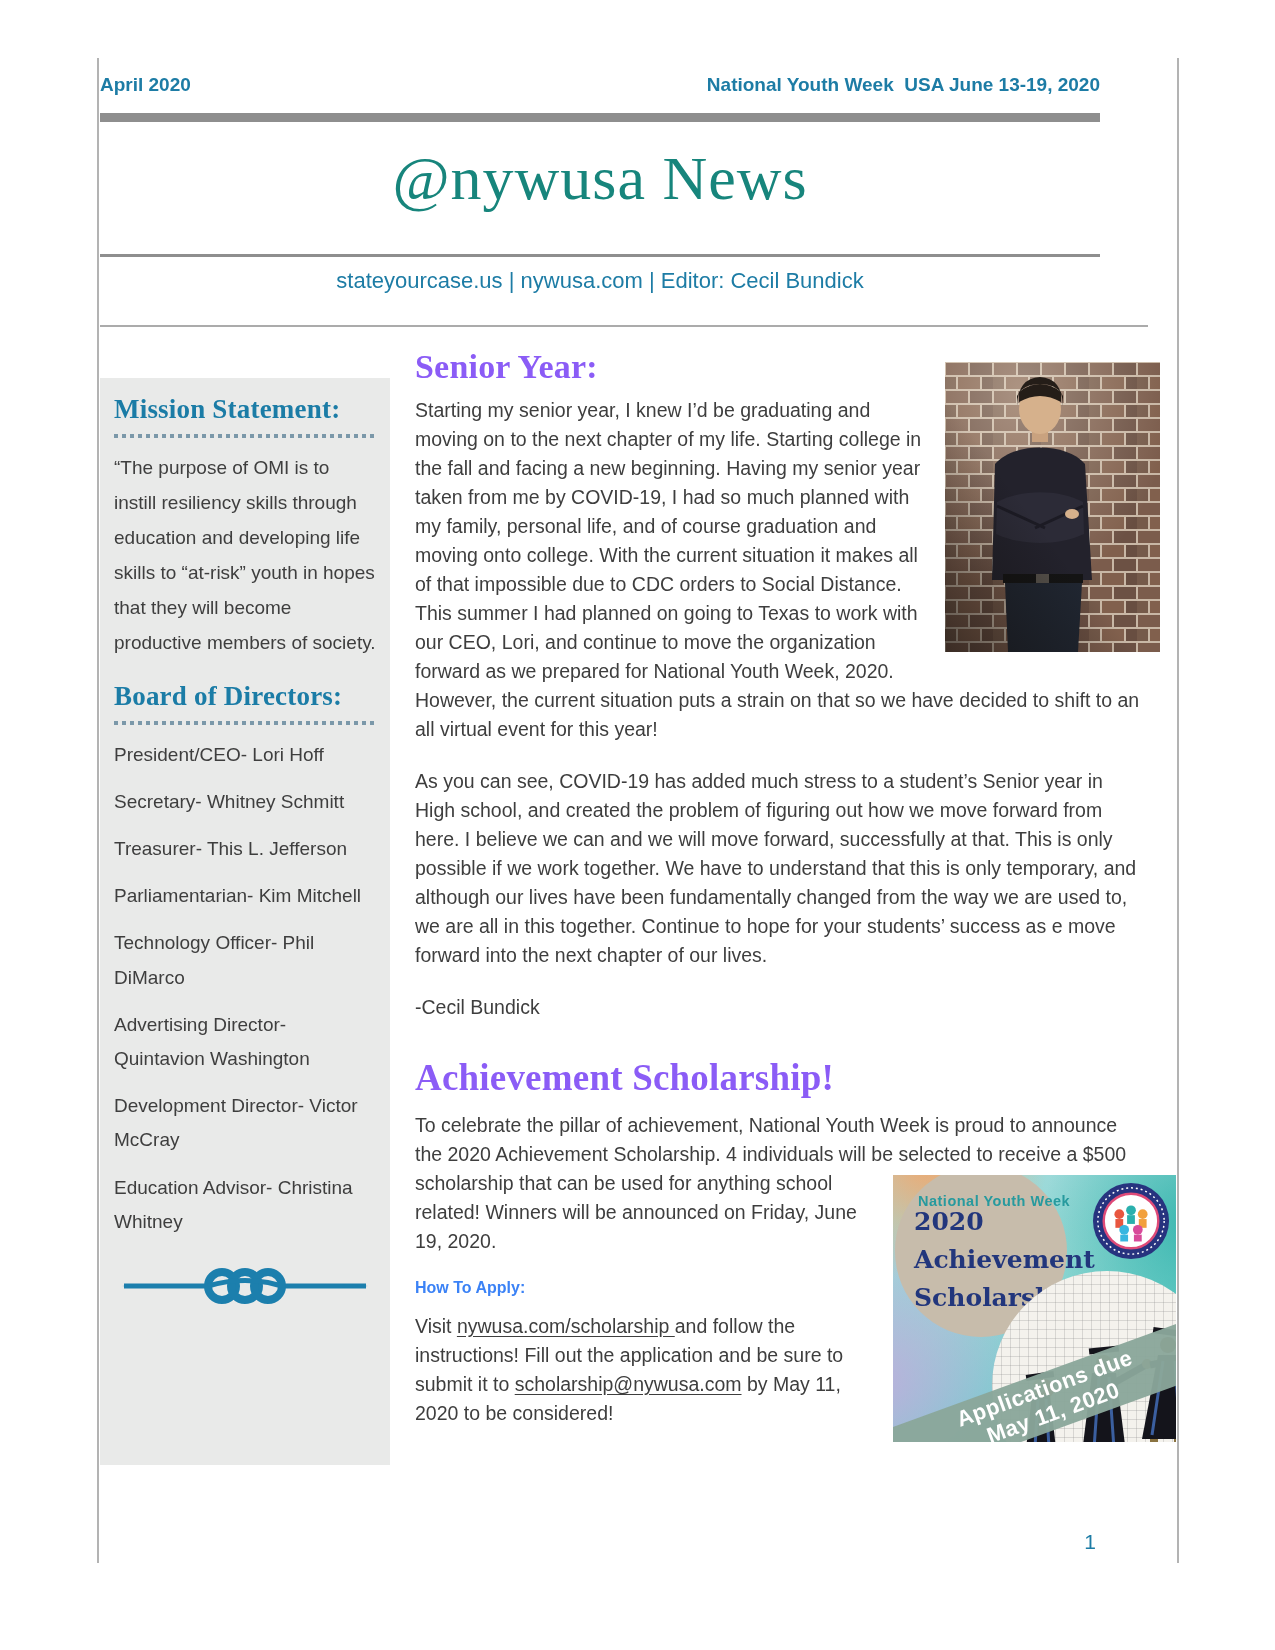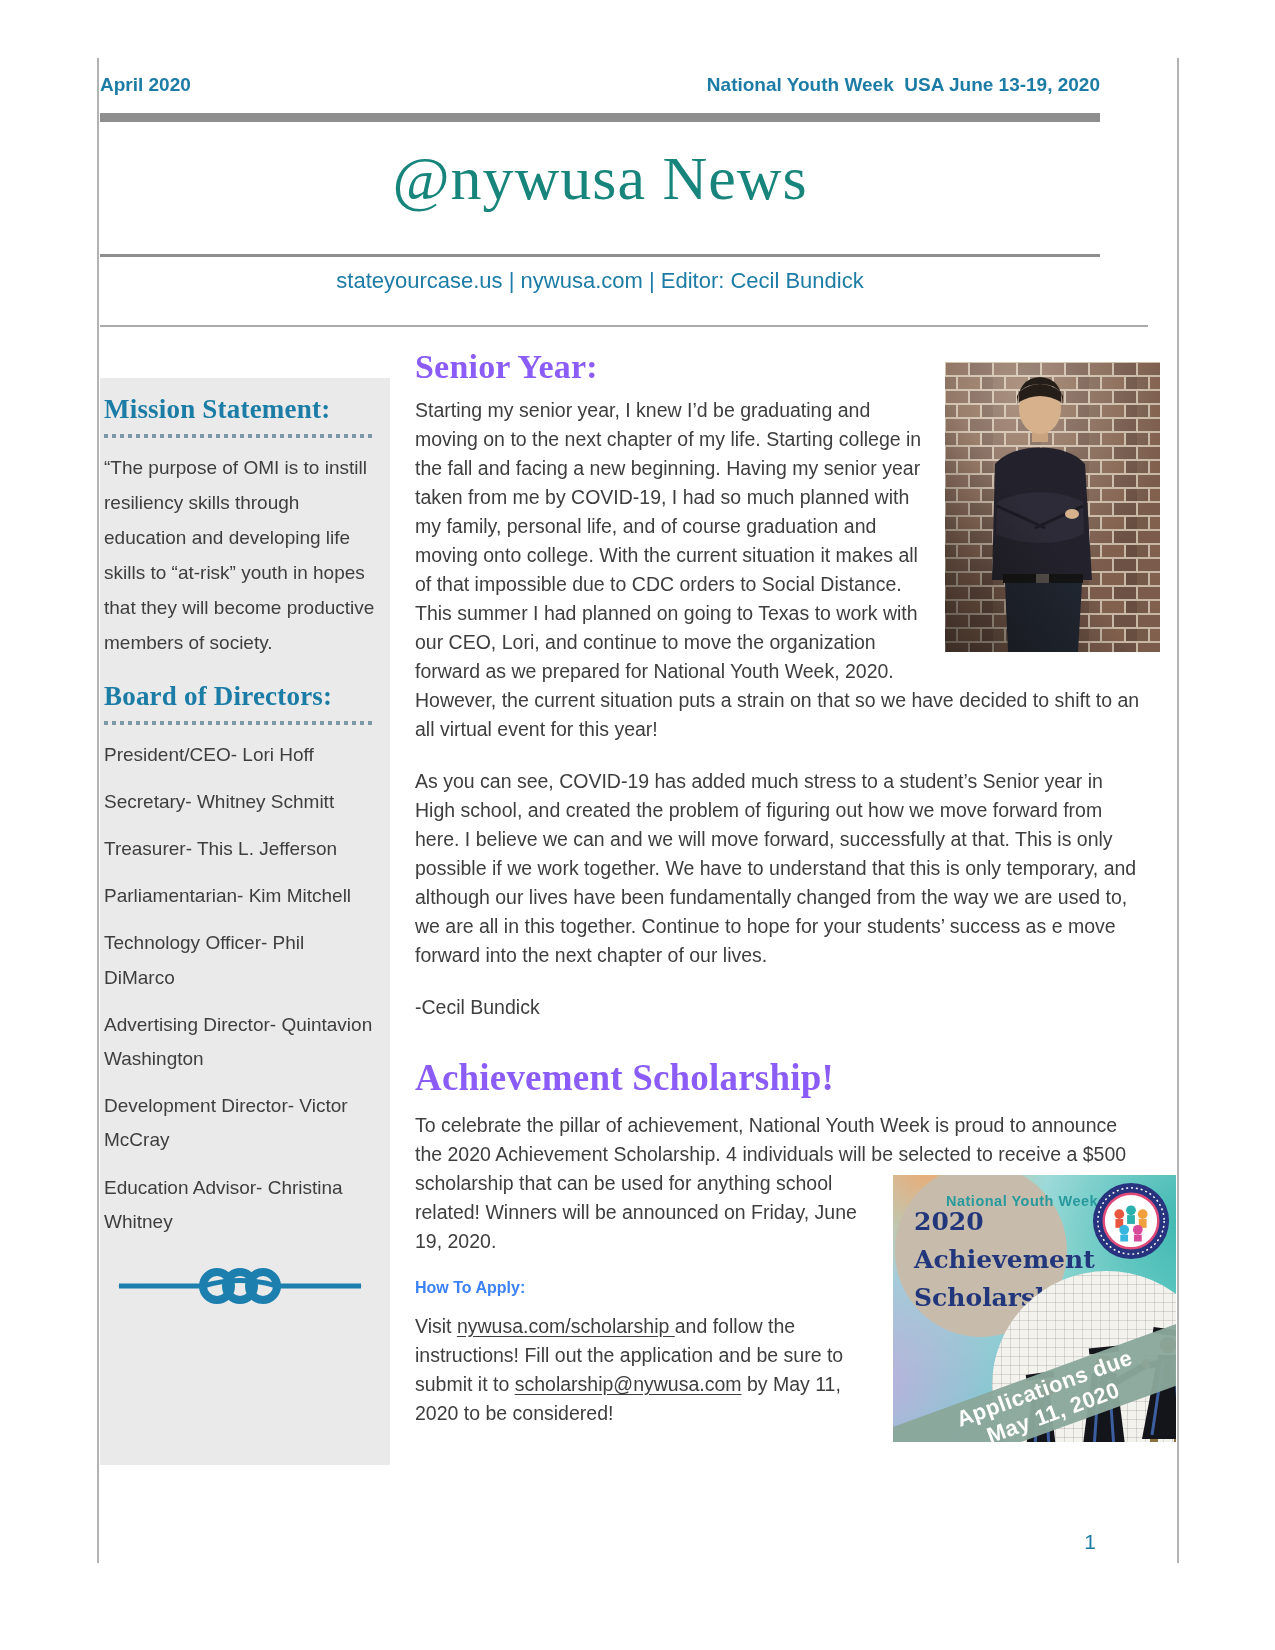--- a/index.html
+++ b/index.html
@@ -29,21 +29,21 @@
   .bar-thin1 { position:absolute; left:100px; top:254px; width:1000px; height:3px; background:#8e8e8e; }
   .newsletter-subtitle {
     position:absolute; left:100px; top:268px; width:1000px; text-align:center;
     color:#1d7ca5; font-size:22px;
   }
   .bar-thin2 { position:absolute; left:100px; top:325px; width:1048px; height:2px; background:#ababab; }
 
   
   .sidebar {
     position:absolute; left:100px; top:378px; width:290px; height:1087px;
-    background:#e9eae9; padding:16px 14px 0 4px;
+    background:#e9eae9; padding:16px 14px 0 14px;
   }
   .side-heading {
     font-family:"Liberation Serif", serif; font-weight:bold;
     font-size:27px; color:#1b7ca6; letter-spacing:.2px; margin-bottom:9px;
   }
   .dotline { height:4px; margin-bottom:13px;
     background:repeating-linear-gradient(90deg,#7b98a9 0 4px, transparent 4px 8px); }
   .side-para { font-size:19px; line-height:1.84; color:#3e3e3e; margin-bottom:20px; }
   .board-list { margin-top:2px; }
   .board-member { font-size:19px; line-height:1.8; color:#3e3e3e; margin-bottom:13px; }
@@ -76,21 +76,21 @@
       radial-gradient(circle at 105% 18%, rgba(46,178,170,.85) 0%, rgba(46,178,170,0) 40%),
       radial-gradient(circle at -5% 78%, rgba(198,168,222,.8) 0%, rgba(198,168,222,0) 45%),
       linear-gradient(155deg,#a7dcde 0%, #8ed6d2 45%, #49cbc6 100%);
   }
   .tan-circle {
     position:absolute; left:2px; top:-10px; width:172px; height:172px;
     border-radius:50%; background:#c7bcab;
   }
   .flyer-brand {
     position:absolute; left:25px; top:12px; color:#279a9e;
-    font-size:14.5px; font-weight:bold; letter-spacing:.5px;margin-left:28px;
+    font-size:14.5px; font-weight:bold; letter-spacing:.5px;
   }
   .flyer-title {
     position:absolute; left:21px; font-family:"DejaVu Serif", serif;
     font-weight:bold; color:#22367c; font-size:25px; line-height:1;
   }
   .ft1 { top:34px; } .ft2 { top:72px; } .ft3 { top:110px; }
   .badge { position:absolute; right:6px; top:7px; width:78px; height:78px; }
   .grid-circle {
     position:absolute; left:99px; top:96px; width:230px; height:230px; border-radius:50%;
     background:

